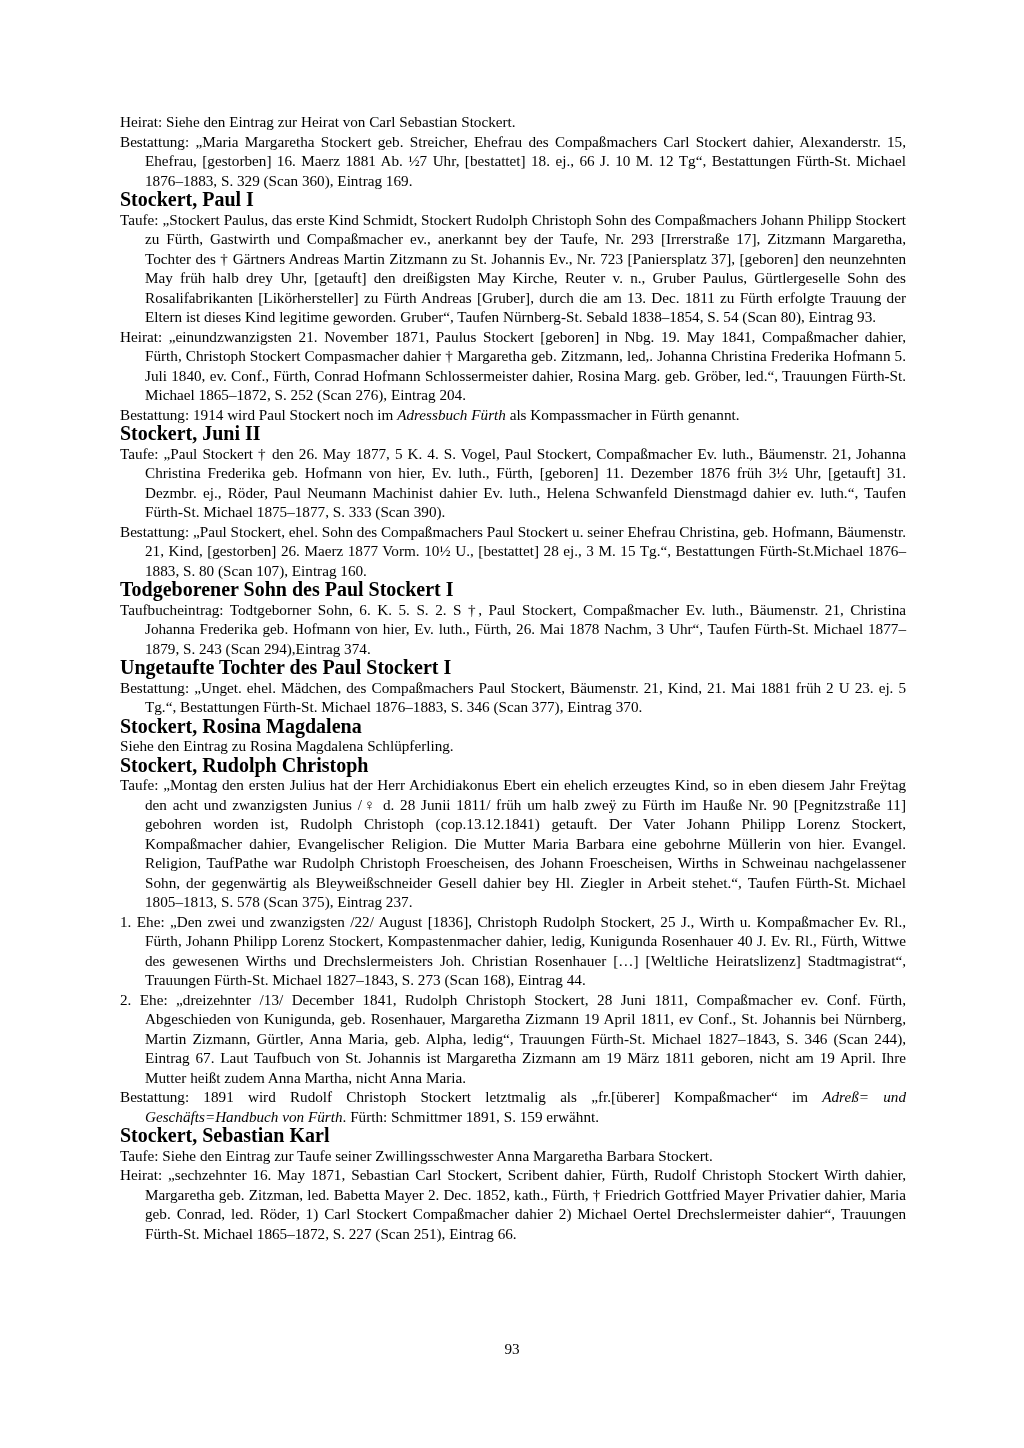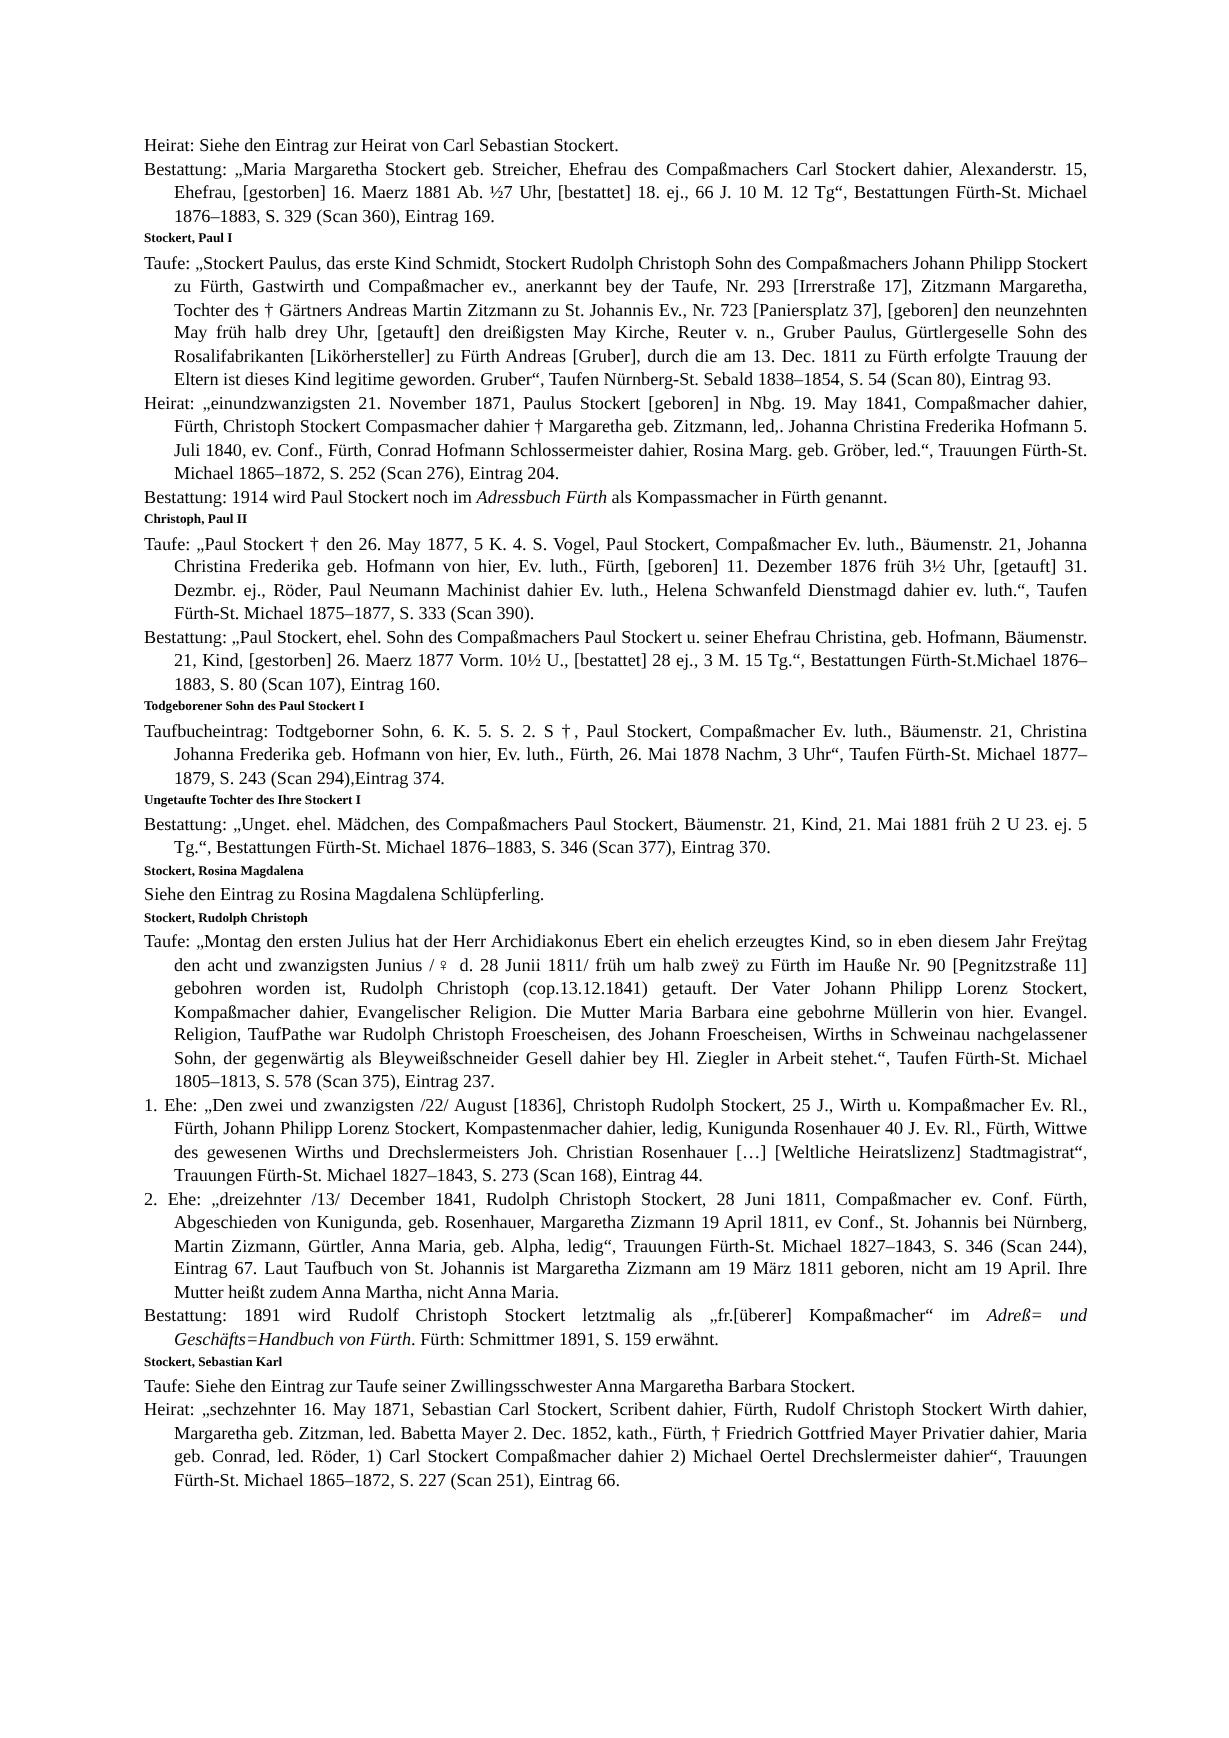--- a/index.html
+++ b/index.html
@@ -25,21 +25,21 @@
   .para {
     margin: 0;
     font-size: 15.2px;
     line-height: 19.5px;
     text-align: justify;
     padding-left: 25px;
     text-indent: -25px;
   }
   .heading {
     margin: 0;
-    font-size: 11px;
+    font-size: 20px;
     line-height: 19.5px;
     font-weight: bold;
     text-align: left;
   }
   .page-number {
     position: absolute;
     top: 1339px;
     left: 0;
     width: 1024px;
     text-align: center;
@@ -52,31 +52,32 @@
 <body>
 
 <div class="page">
   <div class="text-block">
       <p class="para"><span>Heirat: Siehe den Eintrag zur Heirat von Carl Sebastian Stockert.</span></p>
       <p class="para"><span>Bestattung: „Maria Margaretha Stockert geb. Streicher, Ehefrau des Compaßmachers Carl Stockert dahier, Alexanderstr. 15, Ehefrau, [gestorben] 16. Maerz 1881 Ab. ½7 Uhr, [bestattet] 18. ej., 66 J. 10 M. 12 Tg“, Bestattungen Fürth-St. Michael 1876–1883, S. 329 (Scan 360), Eintrag 169.</span></p>
       <h2 class="heading"><span>Stockert, Paul I</span></h2>
       <p class="para"><span>Taufe: „Stockert Paulus, das erste Kind Schmidt, Stockert Rudolph Christoph Sohn des Compaßmachers Johann Philipp Stockert zu Fürth, Gastwirth und Compaßmacher ev., anerkannt bey der Taufe, Nr. 293 [Irrerstraße 17], Zitzmann Margaretha, Tochter des † Gärtners Andreas Martin Zitzmann zu St. Johannis Ev., Nr. 723 [Paniersplatz 37], [geboren] den neunzehnten May früh halb drey Uhr, [getauft] den dreißigsten May Kirche, Reuter v. n., Gruber Paulus, Gürtlergeselle Sohn des Rosalifabrikanten [Likörhersteller] zu Fürth Andreas [Gruber], durch die am 13. Dec. 1811 zu Fürth erfolgte Trauung der Eltern ist dieses Kind legitime geworden. Gruber“, Taufen Nürnberg-St. Sebald 1838–1854, S. 54 (Scan 80), Eintrag 93.</span></p>
       <p class="para"><span>Heirat: „einundzwanzigsten 21. November 1871, Paulus Stockert [geboren] in Nbg. 19. May 1841, Compaßmacher dahier, Fürth, Christoph Stockert Compasmacher dahier † Margaretha geb. Zitzmann, led,. Johanna Christina Frederika Hofmann 5. Juli 1840, ev. Conf., Fürth, Conrad Hofmann Schlossermeister dahier, Rosina Marg. geb. Gröber, led.“, Trauungen Fürth-St. Michael 1865–1872, S. 252 (Scan 276), Eintrag 204.</span></p>
       <p class="para"><span>Bestattung: 1914 wird Paul Stockert noch im </span><i>Adressbuch Fürth</i><span> als Kompassmacher in Fürth genannt.</span></p>
-      <h2 class="heading"><span>Christoph, Paul II</span></h2>
+      <h2 class="heading"><span>Stockert, Juni II</span></h2>
       <p class="para"><span>Taufe: „Paul Stockert † den 26. May 1877, 5 K. 4. S. Vogel, Paul Stockert, Compaßmacher Ev. luth., Bäumenstr. 21, Johanna Christina Frederika geb. Hofmann von hier, Ev. luth., Fürth, [geboren] 11. Dezember 1876 früh 3½ Uhr, [getauft] 31. Dezmbr. ej., Röder, Paul Neumann Machinist dahier Ev. luth., Helena Schwanfeld Dienstmagd dahier ev. luth.“, Taufen Fürth-St. Michael 1875–1877, S. 333 (Scan 390).</span></p>
       <p class="para"><span>Bestattung: „Paul Stockert, ehel. Sohn des Compaßmachers Paul Stockert u. seiner Ehefrau Christina, geb. Hofmann, Bäumenstr. 21, Kind, [gestorben] 26. Maerz 1877 Vorm. 10½ U., [bestattet] 28 ej., 3 M. 15 Tg.“, Bestattungen Fürth-St.Michael 1876–1883, S. 80 (Scan 107), Eintrag 160.</span></p>
       <h2 class="heading"><span>Todgeborener Sohn des Paul Stockert I</span></h2>
       <p class="para"><span>Taufbucheintrag: Todtgeborner Sohn, 6. K. 5. S. 2. S †, Paul Stockert, Compaßmacher Ev. luth., Bäumenstr. 21, Christina Johanna Frederika geb. Hofmann von hier, Ev. luth., Fürth, 26. Mai 1878 Nachm, 3 Uhr“, Taufen Fürth-St. Michael 1877–1879, S. 243 (Scan 294),Eintrag 374.</span></p>
-      <h2 class="heading"><span>Ungetaufte Tochter des Ihre Stockert I</span></h2>
+      <h2 class="heading"><span>Ungetaufte Tochter des Paul Stockert I</span></h2>
       <p class="para"><span>Bestattung: „Unget. ehel. Mädchen, des Compaßmachers Paul Stockert, Bäumenstr. 21, Kind, 21. Mai 1881 früh 2 U 23. ej. 5 Tg.“, Bestattungen Fürth-St. Michael 1876–1883, S. 346 (Scan 377), Eintrag 370.</span></p>
       <h2 class="heading"><span>Stockert, Rosina Magdalena</span></h2>
       <p class="para"><span>Siehe den Eintrag zu Rosina Magdalena Schlüpferling.</span></p>
       <h2 class="heading"><span>Stockert, Rudolph Christoph</span></h2>
       <p class="para"><span>Taufe: „Montag den ersten Julius hat der Herr Archidiakonus Ebert ein ehelich erzeugtes Kind, so in eben diesem Jahr Freÿtag den acht und zwanzigsten Junius /♀ d. 28 Junii 1811/ früh um halb zweÿ zu Fürth im Hauße Nr. 90 [Pegnitzstraße 11] gebohren worden ist, Rudolph Christoph (cop.13.12.1841) getauft. Der Vater Johann Philipp Lorenz Stockert, Kompaßmacher dahier, Evangelischer Religion. Die Mutter Maria Barbara eine gebohrne Müllerin von hier. Evangel. Religion, TaufPathe war Rudolph Christoph Froescheisen, des Johann Froescheisen, Wirths in Schweinau nachgelassener Sohn, der gegenwärtig als Bleyweißschneider Gesell dahier bey Hl. Ziegler in Arbeit stehet.“, Taufen Fürth-St. Michael 1805–1813, S. 578 (Scan 375), Eintrag 237.</span></p>
       <p class="para"><span>1. Ehe: „Den zwei und zwanzigsten /22/ August [1836], Christoph Rudolph Stockert, 25 J., Wirth u. Kompaßmacher Ev. Rl., Fürth, Johann Philipp Lorenz Stockert, Kompastenmacher dahier, ledig, Kunigunda Rosenhauer 40 J. Ev. Rl., Fürth, Wittwe des gewesenen Wirths und Drechslermeisters Joh. Christian Rosenhauer […] [Weltliche Heiratslizenz] Stadtmagistrat“, Trauungen Fürth-St. Michael 1827–1843, S. 273 (Scan 168), Eintrag 44.</span></p>
       <p class="para"><span>2. Ehe: „dreizehnter /13/ December 1841, Rudolph Christoph Stockert, 28 Juni 1811, Compaßmacher ev. Conf. Fürth, Abgeschieden von Kunigunda, geb. Rosenhauer, Margaretha Zizmann 19 April 1811, ev Conf., St. Johannis bei Nürnberg, Martin Zizmann, Gürtler, Anna Maria, geb. Alpha, ledig“, Trauungen Fürth-St. Michael 1827–1843, S. 346 (Scan 244), Eintrag 67. Laut Taufbuch von St. Johannis ist Margaretha Zizmann am 19 März 1811 geboren, nicht am 19 April. Ihre Mutter heißt zudem Anna Martha, nicht Anna Maria.</span></p>
       <p class="para"><span>Bestattung: 1891 wird Rudolf Christoph Stockert letztmalig als „fr.[überer] Kompaßmacher“ im </span><i>Adreß= und Geschäfts=Handbuch von Fürth</i><span>. Fürth: Schmittmer 1891, S. 159 erwähnt.</span></p>
       <h2 class="heading"><span>Stockert, Sebastian Karl</span></h2>
       <p class="para"><span>Taufe: Siehe den Eintrag zur Taufe seiner Zwillingsschwester Anna Margaretha Barbara Stockert.</span></p>
       <p class="para"><span>Heirat: „sechzehnter 16. May 1871, Sebastian Carl Stockert, Scribent dahier, Fürth, Rudolf Christoph Stockert Wirth dahier, Margaretha geb. Zitzman, led. Babetta Mayer 2. Dec. 1852, kath., Fürth, † Friedrich Gottfried Mayer Privatier dahier, Maria geb. Conrad, led. Röder, 1) Carl Stockert Compaßmacher dahier 2) Michael Oertel Drechslermeister dahier“, Trauungen Fürth-St. Michael 1865–1872, S. 227 (Scan 251), Eintrag 66.</span></p>
     </div>
+  <div class="page-number">93</div>
 </div>
 
 </body></html>

